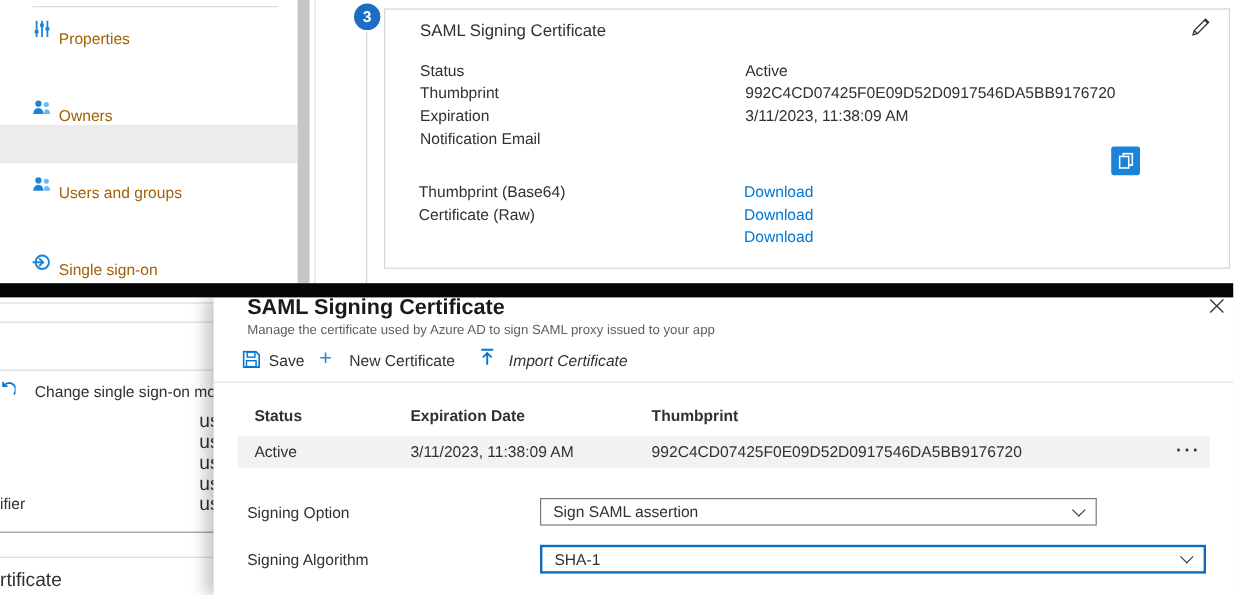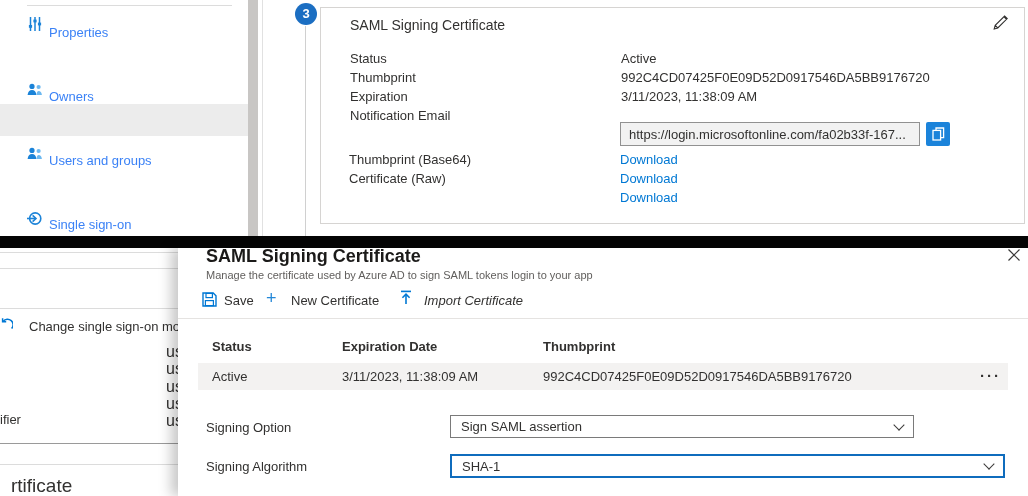--- a/index.html
+++ b/index.html
@@ -3,21 +3,21 @@
 <meta charset="utf-8">
 <style>
   html,body{margin:0;padding:0;background:#fff;}
   body{font-family:"Liberation Sans",sans-serif;color:#323130;}
   #screen{position:relative;width:1028px;height:496px;overflow:hidden;background:#fff;}
   .abs{position:absolute;}
   .t13{font-size:13px;line-height:16px;white-space:nowrap;}
   .t12{font-size:16px;line-height:15px;white-space:nowrap;}
   .link{color:#0078d4;cursor:pointer;}
   .hl{left:0;top:104px;width:248px;height:32px;background:#ececec;}
-  .nav-label{color:#3b82f6;}
+  .nav-label{color:#a16207;}
   .vline{width:1px;background:#e1e1e1;}
   .hline{height:1px;background:#dcdcdc;}
   .badge{left:295px;top:3px;width:22px;height:22px;border-radius:50%;background:#1b6ec2;color:#fff;
          font-size:13px;font-weight:bold;text-align:center;line-height:22px;}
   .card{left:320px;top:7px;width:705px;height:217px;border:1px solid #d6d4d2;background:#fff;box-sizing:border-box;}
   .urlbox{left:620px;top:122px;width:300px;height:24px;box-sizing:border-box;border:1px solid #919191;
           background:#f2f2f2;font-size:13px;color:#323130;padding:0 8px;font-family:"Liberation Sans",sans-serif;}
   .copybtn{left:926px;top:122px;width:24px;height:24px;background:#1b83da;border:none;border-radius:2px;
            display:flex;align-items:center;justify-content:center;cursor:pointer;}
   .blackbar{left:0;top:236px;width:1028px;height:12px;background:#050505;}
@@ -165,21 +165,20 @@
     <span class="abs t13" style="left:29px;top:62px;">Thumbprint</span>
     <span class="abs t13" style="left:300px;top:62px;">992C4CD07425F0E09D52D0917546DA5BB9176720</span>
 
     <span class="abs t13" style="left:29px;top:81px;">Expiration</span>
     <span class="abs t13" style="left:300px;top:81px;">3/11/2023, 11:38:09 AM</span>
 
     <span class="abs t13" style="left:29px;top:100px;">Notification Email</span>
 
   </div>
 
-  <input class="abs urlbox" readonly="" value="https://login.microsoftonline.com/fa02b33f-167..." style="">
   <button class="abs copybtn">
     <span>
       <svg width="13" height="14" viewBox="0 0 13 14">
           <rect x="1" y="3.4" width="7.6" height="9.6" fill="#1b83da" stroke="#fff" stroke-width="1.3"></rect>
           <path d="M4 3.4 V1 h7.6 v9.6 h-3" fill="none" stroke="#fff" stroke-width="1.3"></path>
         </svg>
     </span>
   </button>
 
   <span class="abs t13" style="left:349px;top:152px;">Thumbprint (Base64)</span>
@@ -208,27 +207,27 @@
     <span class="abs t12 frag" style="left:166px;top:96px;">us</span>
     <span class="abs t12 frag" style="left:166px;top:113px;">us</span>
     <span class="abs t12 frag" style="left:166px;top:131px;">us</span>
     <span class="abs t12 frag" style="left:166px;top:148px;">us</span>
     <span class="abs t12 frag" style="left:166px;top:165px;">us</span>
 
     <span class="abs t13 frag" style="left:0;top:164px;">ifier</span>
 
     <div class="abs" style="left:0;top:195px;width:178px;height:1px;background:#9a9a9a;"></div>
     <div class="abs hline" style="left:0;top:216px;width:178px;"></div>
-    <span class="abs frag" style="left:11px;top:227px;font-size:19px;white-space:nowrap;">rtificate</span>
+    <span class="abs frag" style="left:0;top:227px;font-size:16px;white-space:nowrap;">rtificate</span>
   </div>
 
   <div class="abs dialog">
 
     <span class="abs dlg-title" style="left:28px;top:-2px;">SAML Signing Certificate</span>
-    <span class="abs dlg-sub" style="left:28px;top:21px;">Manage the certificate used by Azure AD to sign SAML tokens login to your app</span>
+    <span class="abs dlg-sub" style="left:28px;top:21px;">Manage the certificate used by Azure AD to sign SAML proxy issued to your app</span>
 
     <span class="abs" style="left:829px;top:0px;cursor:pointer;">
       <svg width="14" height="14" viewBox="0 0 14 14">
           <path d="M1.5 1.5 L12.5 12.5 M12.5 1.5 L1.5 12.5" stroke="#3b3a39" stroke-width="1.2"></path>
         </svg>
     </span>
 
     <div class="abs" style="left:24px;top:43px;width:55px;height:18px;">
       <span class="abs" style="left:0;top:1px;">
         <svg width="15" height="15" viewBox="0 0 15 15">

